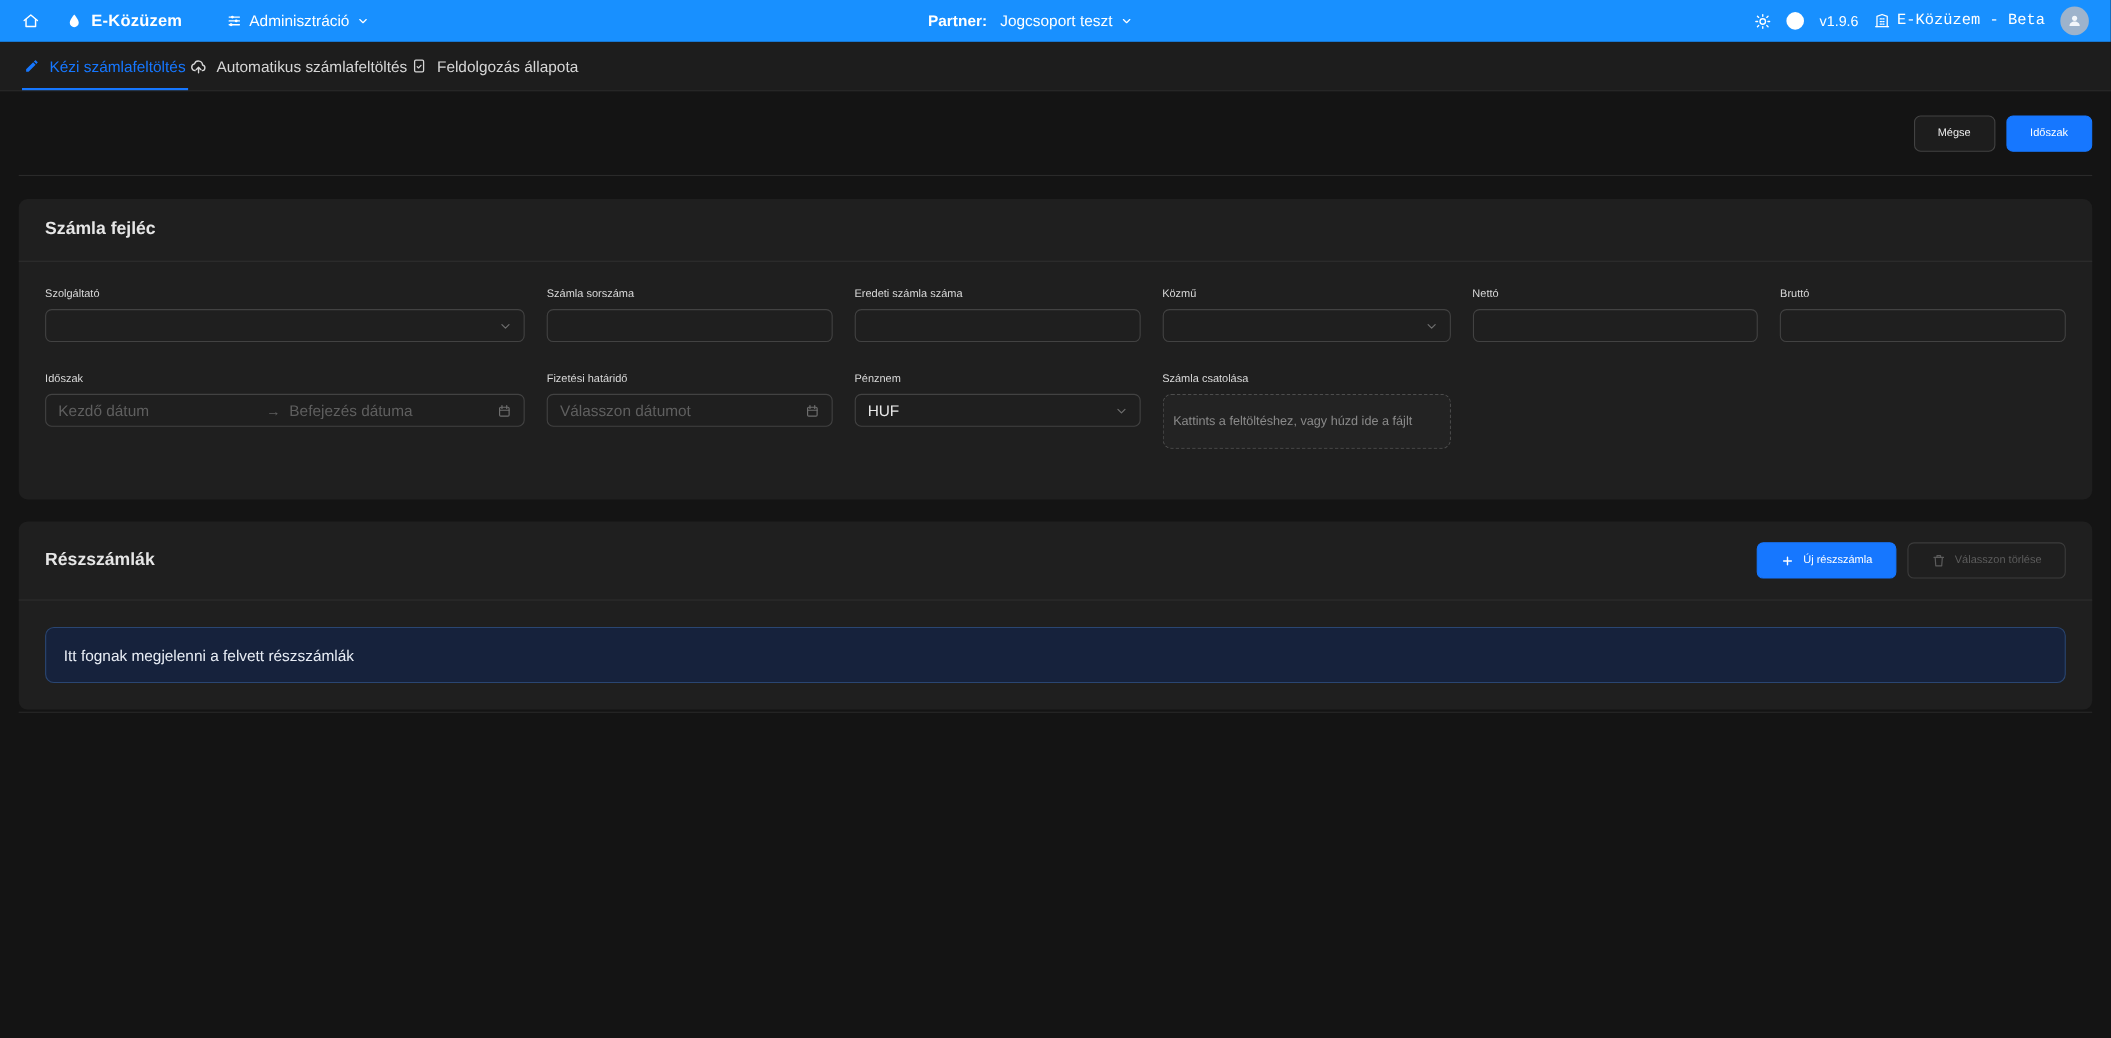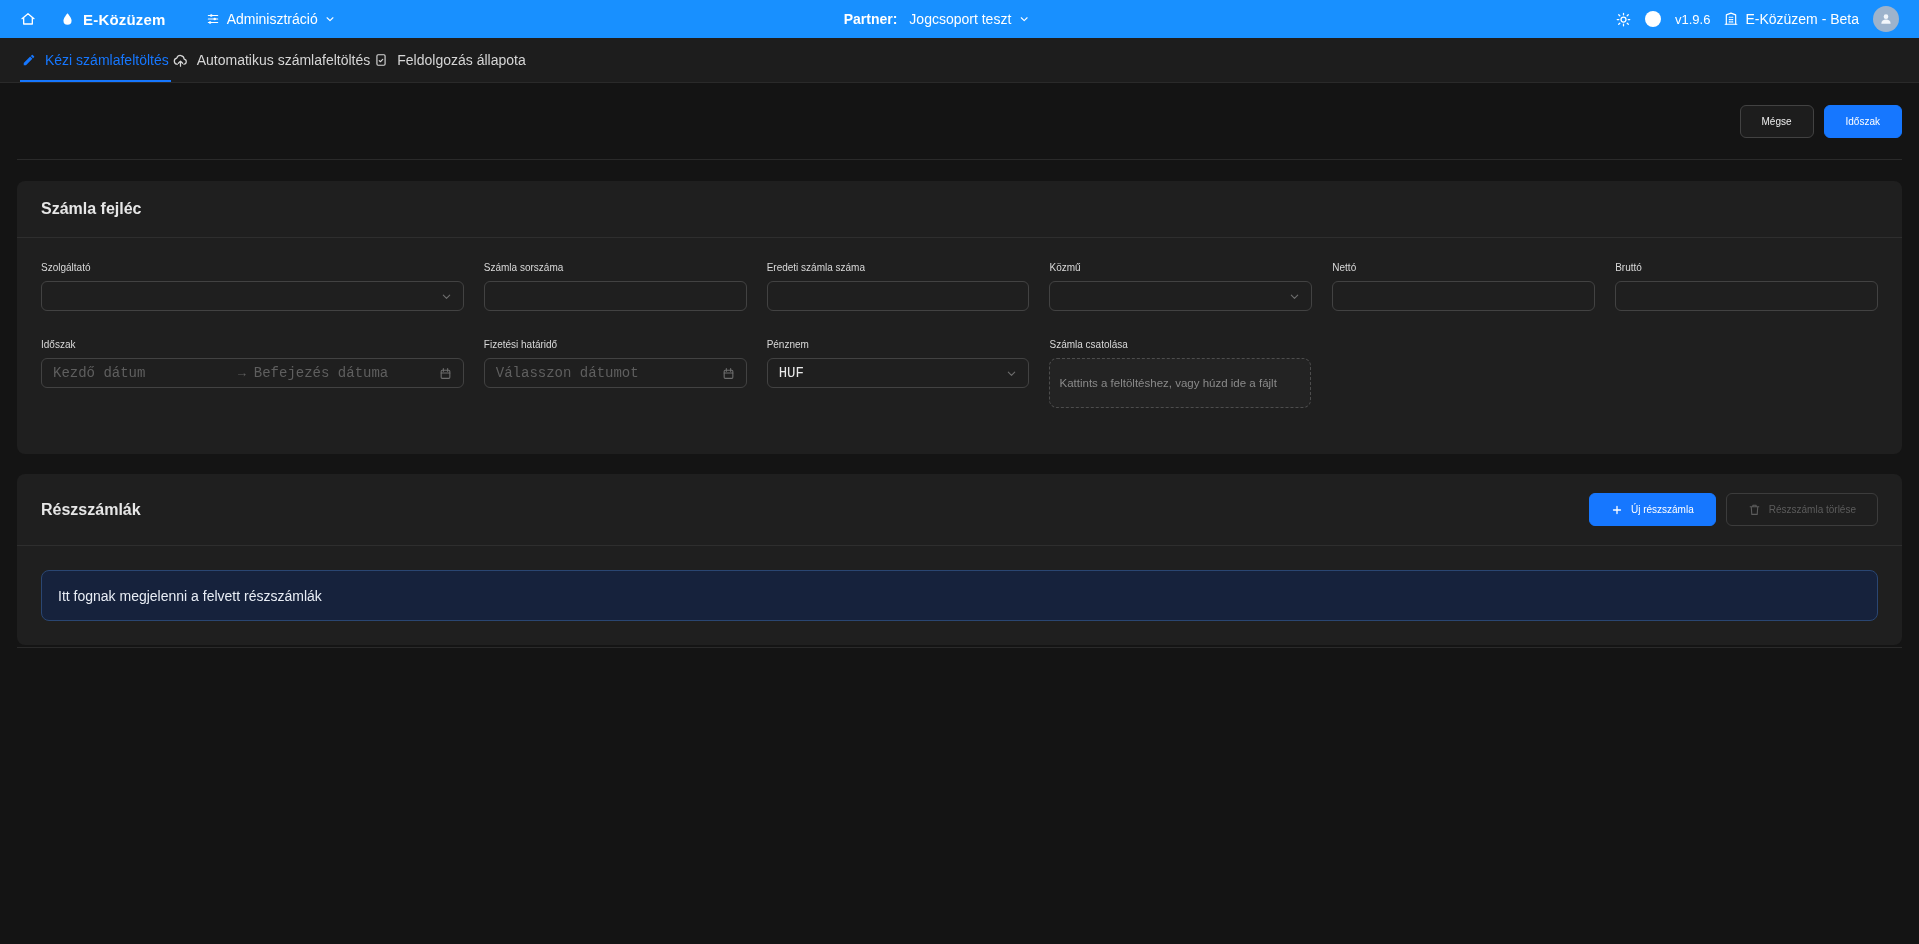--- a/index.html
+++ b/index.html
@@ -33,21 +33,21 @@
   }
   .topbar-center {
     position: absolute; left: 48.8%; transform: translateX(-50%);
     display: flex; align-items: center; gap: 12px; white-space: nowrap;
   }
   .partner-label { font-weight: 700; }
   .partner-select { display: flex; align-items: center; gap: 8px; cursor: pointer; }
   .topbar-right { flex: 1; display: flex; align-items: center; justify-content: flex-end; gap: 14px; white-space: nowrap; }
   .toggle-knob { width: 16px; height: 16px; border-radius: 50%; background: #fff; cursor: pointer; }
   .version { font-size: 13px; }
-  .env { display: flex; align-items: center; gap: 7px; }
+  .env { display: flex; align-items: center; gap: 7px; font-family: Liberation Mono, monospace; }
   .avatar {
     width: 26px; height: 26px; border-radius: 50%;
     background: #9db3cc; color: #f2f6fb;
     display: flex; align-items: center; justify-content: center;
     cursor: pointer;
   }
 
   
   .tabs {
     height: 45px;
@@ -100,21 +100,21 @@
     display: grid;
     grid-template-columns: repeat(6, 1fr);
     column-gap: 20px; row-gap: 28px;
   }
   .field label { display: block; font-size: 10px; color: #d9d9d9; margin-bottom: 8px; }
   .control {
     height: 30px; width: 100%;
     border: 1px solid #424242; border-radius: 6px;
     background: transparent;
     display: flex; align-items: center;
-    padding: 0 11px; color: #e8e8e8; font-size: 14px; font-family: Liberation Mono, monospace;
+    padding: 0 11px; color: #e8e8e8; font-size: 14px;
   }
   .select { justify-content: space-between; cursor: pointer; }
   .chev { color: #6e6e6e; display: flex; flex: 0 0 auto; }
   .cal { color: #6e6e6e; display: flex; flex: 0 0 auto; margin-left: auto; }
   input.text {
     height: 30px; width: 100%;
     border: 1px solid #424242; border-radius: 6px;
     background: transparent; outline: none;
     color: #e8e8e8; padding: 0 11px;
     font-size: 14px; font-family: inherit;
@@ -378,21 +378,21 @@
                 </svg>
             </span>
             <span>Új részszámla</span>
           </button>
           <button class="btn disabled">
             <span>
               <svg width="13" height="13" viewBox="0 0 24 24" fill="none" stroke="currentColor" stroke-width="2" stroke-linecap="round" stroke-linejoin="round">
                   <path d="M4 7h16M9 7V4h6v3M6 7l1 14h10l1-14"></path>
                 </svg>
             </span>
-            <span>Részszámla törlése</span>
+            <span>Válasszon törlése</span>
           </button>
         </div>
       </div>
       <div class="card-body">
         <div class="alert">
           <span>Itt fognak megjelenni a felvett részszámlák</span>
         </div>
       </div>
     </section>
 

